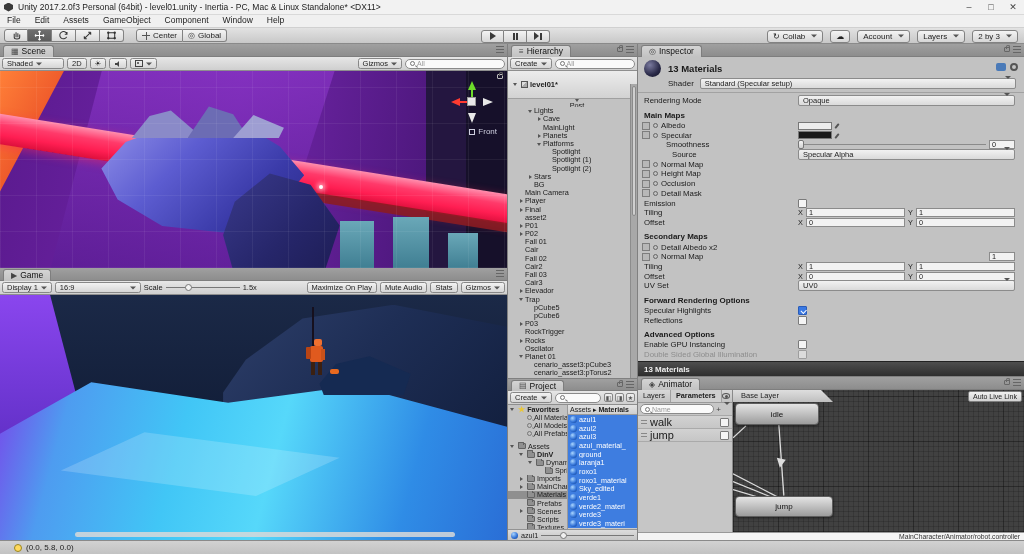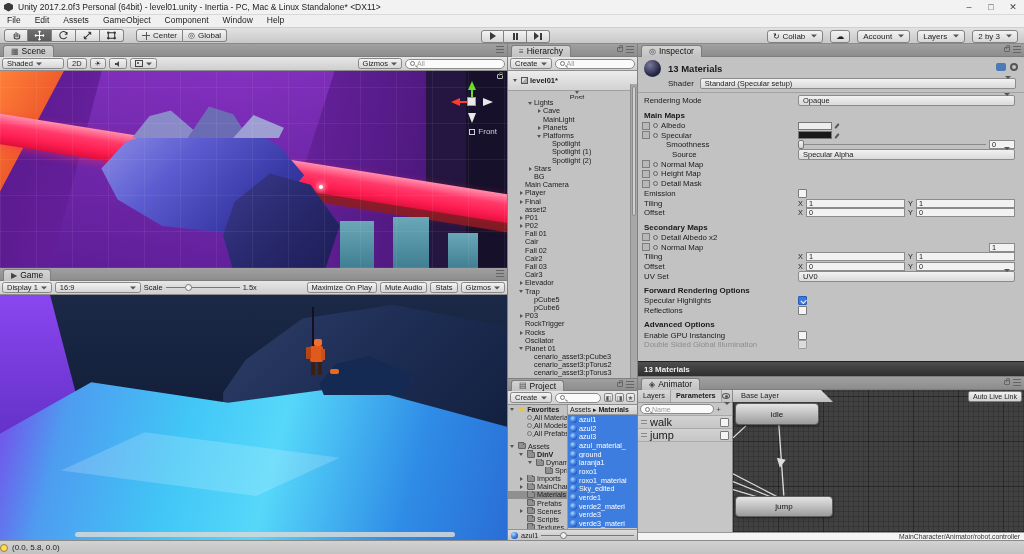--- a/index.html
+++ b/index.html
@@ -90,21 +90,21 @@
 .rb-head{position:absolute;left:8px;top:0;width:8px;height:7px;background:#f07030;border-radius:2px}
 .rb-body{position:absolute;left:4px;top:7px;width:13px;height:16px;background:#e05a1e;border-radius:2px}
 .rb-pack{position:absolute;left:0;top:8px;width:5px;height:12px;background:#b84414;border-radius:1px}
 .rb-arm{position:absolute;left:15px;top:10px;width:4px;height:11px;background:#c8511a}
 .rb-leg1{position:absolute;left:5px;top:23px;width:4px;height:13px;background:#3a2012}
 .rb-leg2{position:absolute;left:12px;top:23px;width:4px;height:13px;background:#3a2012}
 .rb-item{position:absolute;left:24px;top:30px;width:9px;height:5px;background:#e86a20;border-radius:2px}
 .g-hscroll{position:absolute;left:75px;bottom:3px;width:380px;height:5px;background:#d8d8d8;border-radius:3px;opacity:.85}
 
 #hier{left:507px;top:44px;width:130px;height:334px;border-left:1px solid #808080}
-.scene-header{height:20px;background:linear-gradient(#ececec,#d2d2d2);border-bottom:1px solid #a0a0a0;display:flex;align-items:center;padding-left:3px;gap:2px;font-weight:bold;font-size:7.5px}
+.scene-header{height:28px;background:linear-gradient(#ececec,#d2d2d2);border-bottom:1px solid #a0a0a0;display:flex;align-items:center;padding-left:3px;gap:2px;font-weight:bold;font-size:7.5px}
 .cube-ic{width:7px;height:7px;border:1px solid #555;background:linear-gradient(135deg,#ddd 50%,#aaa 50%)}
 .tree{position:relative}
 .trow{height:8.19px;display:flex;align-items:center;white-space:nowrap;overflow:hidden;font-size:7.3px;line-height:8px}
 .tri{width:8px;flex:none;display:flex;align-items:center;justify-content:center}
 .tri.closed::after{content:"";border-left:3.5px solid #555;border-top:2.5px solid transparent;border-bottom:2.5px solid transparent}
 .tri.open::after{content:"";border-top:3.5px solid #555;border-left:2.5px solid transparent;border-right:2.5px solid transparent}
 .vscroll{position:absolute;right:0;top:40px;bottom:0;width:7px;background:#a8a8a8;border-left:1px solid #8c8c8c}
 .vthumb{position:absolute;left:1px;right:1px;top:2px;height:130px;background:#cfcfcf;border:1px solid #8a8a8a;border-radius:3px}
 
 #proj{left:507px;top:378px;width:130px;height:162px;border-left:1px solid #808080;border-top:1px solid #808080}
@@ -177,21 +177,21 @@
 .param-row{height:13px;display:flex;align-items:center;gap:3px;background:linear-gradient(#d2d2d2,#c6c6c6);border-bottom:1px solid #aaa;padding:0 3px;font-size:11px}
 .handle{width:6px;height:4px;background:repeating-linear-gradient(#888 0 1px,transparent 1px 3px);flex:none}
 .param-cb{margin-left:auto}
 .graph{flex:1;position:relative;background:#414141;background-image:repeating-linear-gradient(0deg,rgba(0,0,0,.15) 0 1px,transparent 1px 5px),repeating-linear-gradient(90deg,rgba(0,0,0,.15) 0 1px,transparent 1px 5px),repeating-linear-gradient(0deg,rgba(0,0,0,.25) 0 1px,transparent 1px 45px),repeating-linear-gradient(90deg,rgba(0,0,0,.25) 0 1px,transparent 1px 45px);overflow:hidden}
 .crumb-wedge{position:absolute;left:0;top:0;height:12px;width:100px;background:linear-gradient(#dedede,#bfbfbf);clip-path:polygon(0 0,88% 0,100% 100%,0 100%);font-size:7.5px;line-height:12px;padding-left:8px;color:#222}
 .autolive{position:absolute;right:2px;top:1px;height:11px;background:linear-gradient(#f0f0f0,#d2d2d2);border:1px solid #7e7e7e;border-radius:2px;font-size:7px;line-height:10px;padding:0 4px;color:#222}
 .node{position:absolute;background:linear-gradient(#e4e4e4,#9c9c9c);border:1px solid #5e5e5e;border-radius:4px;text-align:center;font-size:8px;color:#111;box-shadow:0 1px 3px rgba(0,0,0,.5)}
 .graph svg{position:absolute;inset:0}
 .anim-foot{position:absolute;left:0;right:0;bottom:0;height:8px;background:#f4f4f4;border-top:1px solid #999;font-size:6.8px;line-height:8px;text-align:right;padding-right:4px;color:#333}
 
-.statusbar{position:absolute;left:0;right:0;top:540px;height:14px;background:linear-gradient(#d2d2d2,#c2c2c2);border-top:1px solid #8a8a8a;display:flex;align-items:center;padding-left:0;gap:4px}
+.statusbar{position:absolute;left:0;right:0;top:540px;height:14px;background:linear-gradient(#d2d2d2,#c2c2c2);border-top:1px solid #8a8a8a;display:flex;align-items:center;padding-left:14px;gap:4px}
 .info-ic{width:8px;height:8px;border-radius:50%;background:#ffd95e;border:1px solid #9a8622;flex:none}
 .status-text{font-size:8px;color:#222}
 </style>
 </head>
 <body>
 
 <div id="win">
 
   <div class="titlebar">
     <span class="unity-logo"></span>
@@ -918,20 +918,25 @@
           <span>Normal Map</span>
         </div>
       <div class="irow slotrow">
           <span class="texslot"></span>
           <span class="circ"></span>
           <span>Height Map</span>
         </div>
       <div class="irow slotrow">
           <span class="texslot"></span>
           <span class="circ"></span>
+          <span>Occlusion</span>
+        </div>
+      <div class="irow slotrow">
+          <span class="texslot"></span>
+          <span class="circ"></span>
           <span>Detail Mask</span>
         </div>
       <div class="irow">
           <span class="lblmain">Emission</span>
         <div class="ctrl">
             <span class="cb"></span>
           </div>
         </div>
       <div class="irow">
           <span class="lblmain">Tiling</span>

